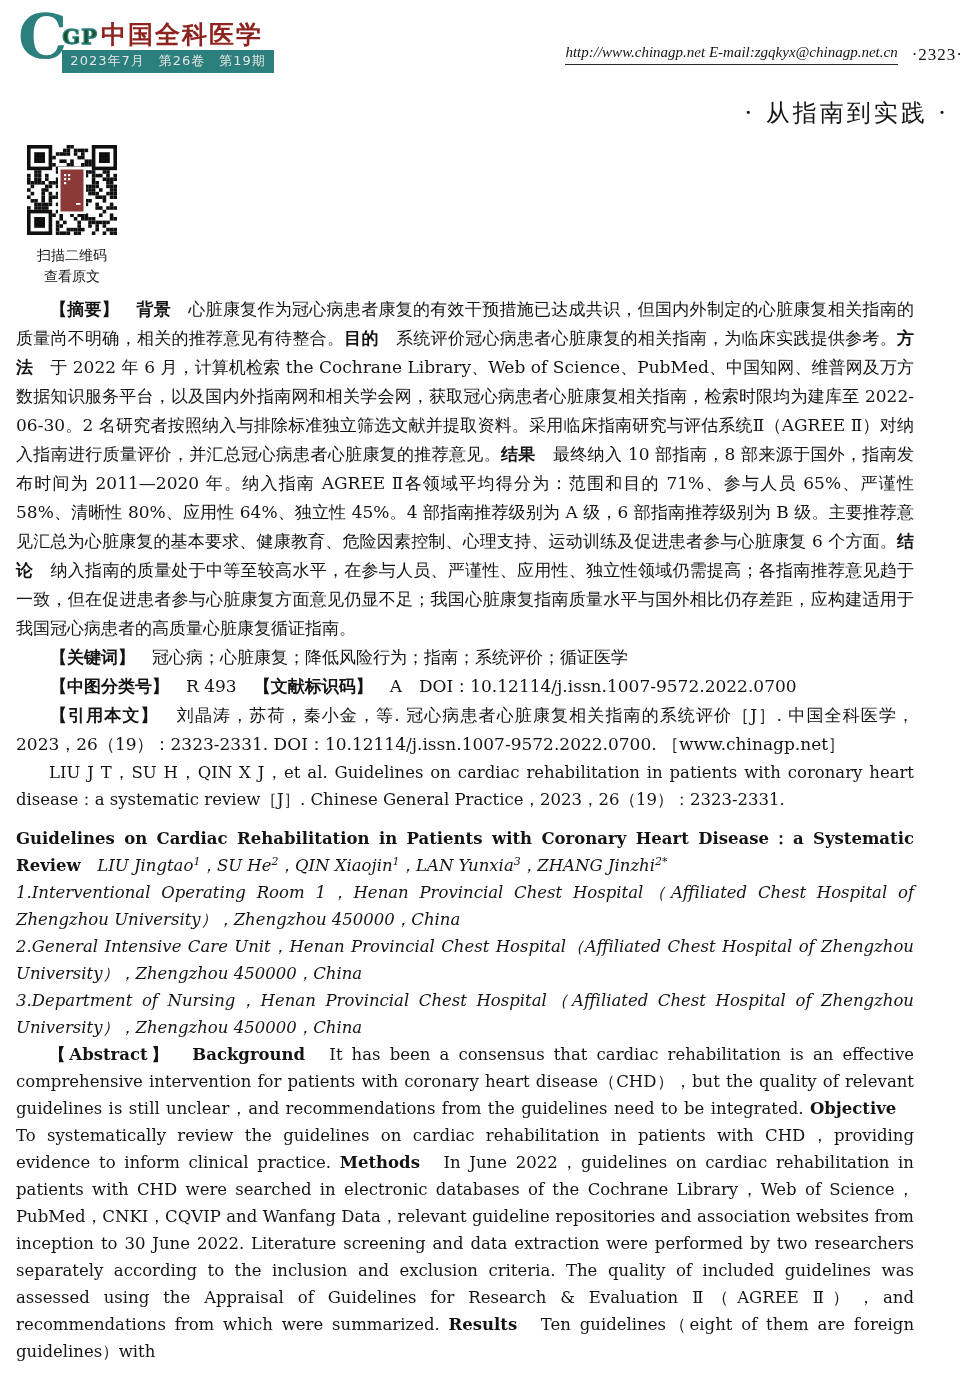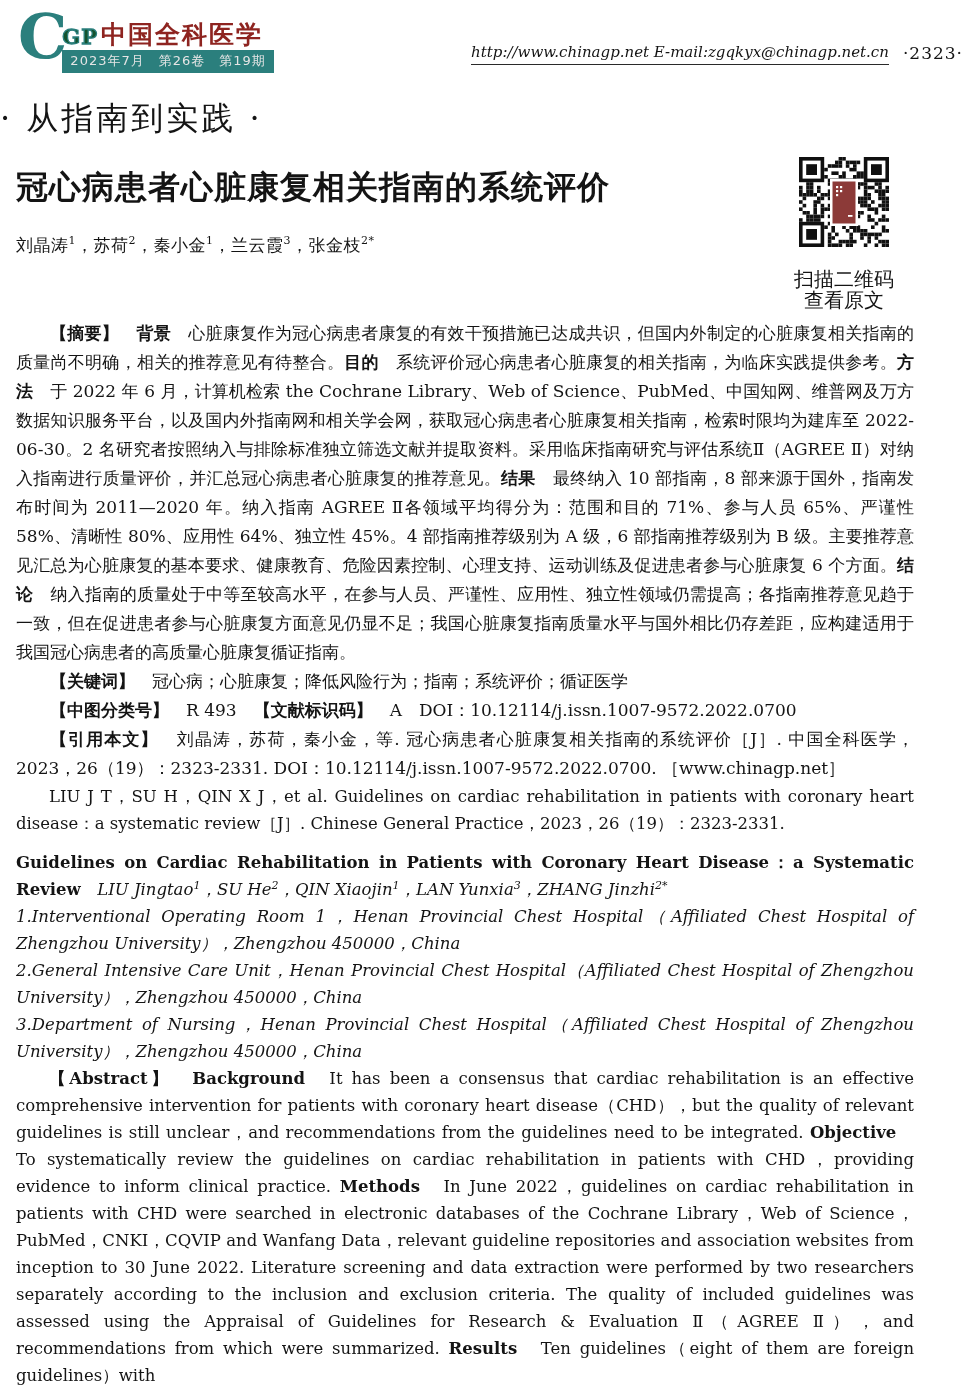--- a/index.html
+++ b/index.html
@@ -16,34 +16,34 @@
   }
   
   .masthead{display:flex;justify-content:space-between;align-items:flex-end;padding:12px 8px 0 18px;}
   .logo{display:flex;align-items:flex-start;}
   .logo-c{font-size:62px;line-height:50px;font-weight:bold;color:var(--teal);font-family:"DejaVu Serif",serif;}
   .logo-right{margin-left:-5px;padding-top:2px;}
   .logo-top{display:flex;align-items:flex-end;line-height:1;}
   .logo-gp{font-size:21px;font-weight:bold;color:#14532d;-webkit-text-stroke:1.3px var(--teal);font-family:"DejaVu Serif",serif;letter-spacing:1px;}
   .logo-name{font-size:25px;font-weight:bold;color:var(--red);font-family:"DejaVu Sans","Liberation Sans",sans-serif;letter-spacing:2px;margin-left:3px;margin-top:8px;}
   .logo-band{margin-top:3px;background:var(--teal);color:#e5e5e5;font-family:"DejaVu Sans","Liberation Sans",sans-serif;font-size:13px;letter-spacing:1px;padding:2px 8px 3px;display:inline-block;}
-  .head-right{display:flex;align-items:flex-start;padding-bottom:8px;}
+  .head-right{display:flex;align-items:center;padding-bottom:8px;font-family:Liberation Serif, serif;}
   .site{font-style:italic;font-size:15px;border-bottom:1.5px solid #2a2a2a;padding-bottom:3px;}
   .pageno{font-size:17px;margin-left:14px;letter-spacing:1px;}
   
-  .column-label{font-size:32px;letter-spacing:3px;margin:24px 22px 0 0;}
+  .column-label{text-align:right;font-size:24px;letter-spacing:3px;margin:24px 22px 0 0;}
   
   .content{padding:0 57px 0 16px;}
   .title-row{display:flex;justify-content:space-between;margin-top:14px;}
   .title-left{flex:1;padding-top:12px;}
   h1.title{margin:0;font-family:"DejaVu Sans","Liberation Sans",sans-serif;font-weight:bold;font-size:32px;letter-spacing:1px;line-height:1.25;}
   .authors{margin-top:24px;font-size:19px;letter-spacing:.5px;}
   .qr-block{flex:0 0 auto;width:112px;text-align:center;margin:2px 14px 0 0;}
   .qr-svg{display:block;margin:0 auto;}
-  .qr-caption{font-size:20px;line-height:21px;margin-top:22px;}
+  .qr-caption{font-size:14px;line-height:21px;margin-top:10px;}
   
   p{margin:0;text-align:justify;}
   .cn{font-size:17px;line-height:29px;}
   .en{font-size:16.5px;line-height:27px;}
   .indent{text-indent:2em;}
   sup{font-size:11px;line-height:0;}
   .b{font-weight:bold;}
   .cn .b{font-family:"DejaVu Sans","Liberation Sans",sans-serif;}
   .i{font-style:italic;}
   .mt8{margin-top:8px;}
@@ -69,24 +69,20 @@
       <span class="site">http://www.chinagp.net E-mail:zgqkyx@chinagp.net.cn</span>
       <span class="pageno">·2323·</span>
     </div>
   </header>
 
   <div class="column-label">· 从指南到实践 ·</div>
 
   <div class="content">
 
     <div class="title-row">
-      <div class="title-left">
-        <h1 class="title">冠心病患者心脏康复相关指南的系统评价</h1>
-        <div class="authors cn"><span>刘晶涛</span><sup>1</sup><span>，苏荷</span><sup>2</sup><span>，秦小金</span><sup>1</sup><span>，兰云霞</span><sup>3</sup><span>，张金枝</span><sup>2*</sup></div>
-      </div>
       <div class="qr-block">
         <svg class="qr-svg" width="90" height="90" viewBox="0 0 90 90" fill="#101010">
             <rect x="39.60" y="0.00" width="3.60" height="3.60"></rect>
             <rect x="43.20" y="0.00" width="3.60" height="3.60"></rect>
             <rect x="36.00" y="3.60" width="3.60" height="3.60"></rect>
             <rect x="39.60" y="3.60" width="3.60" height="3.60"></rect>
             <rect x="46.80" y="3.60" width="3.60" height="3.60"></rect>
             <rect x="50.40" y="3.60" width="3.60" height="3.60"></rect>
             <rect x="54.00" y="3.60" width="3.60" height="3.60"></rect>
             <rect x="57.60" y="3.60" width="3.60" height="3.60"></rect>

